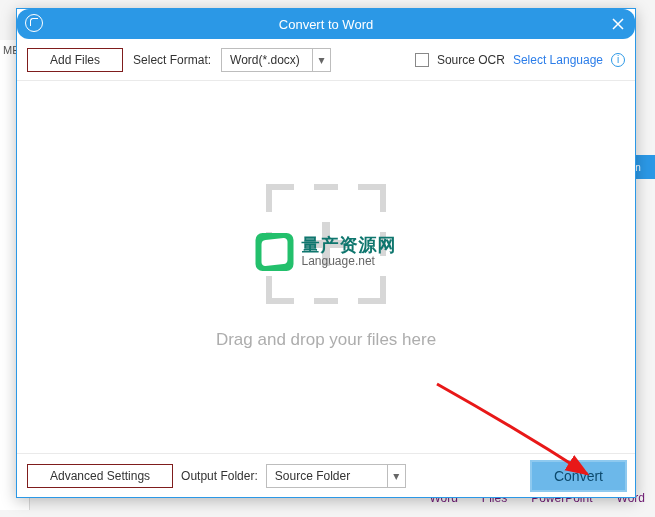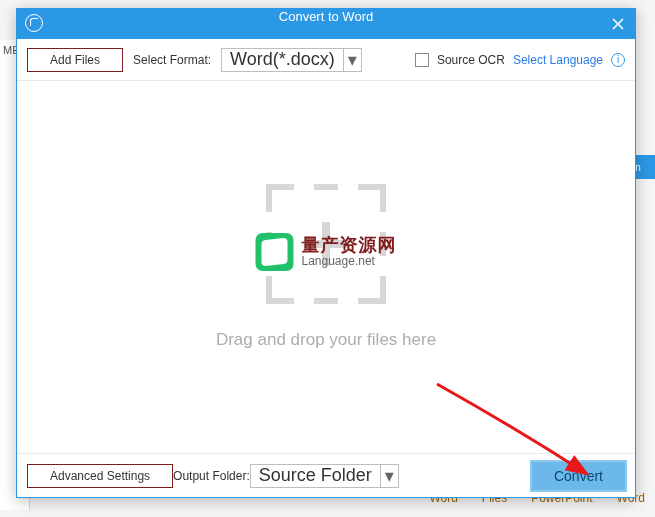--- a/index.html
+++ b/index.html
@@ -9,21 +9,21 @@
     position: absolute;
     bottom: 2px;
     left: 0;
     width: 655px;
     height: 24px;
     display: flex;
     justify-content: flex-end;
     padding-right: 10px;
     gap: 24px;
     font-size: 12px;
-    color: #a16207;
+    color: #701a75;
   }
   .bg-tabs span { cursor: pointer; }
 
   .bg-sidebar {
     position: absolute;
     left: 0;
     top: 40px;
     width: 30px;
     height: 470px;
     background: #fff;
@@ -60,23 +60,25 @@
     box-shadow: 0 3px 14px rgba(0,0,0,0.25);
     display: flex;
     flex-direction: column;
   }
 
   .titlebar {
     height: 30px;
     background: #2b98e6;
     color: #fff;
     display: flex;
+    align-items: center;
     justify-content: center;
     position: relative;
     font-size: 13px;
+    border-radius: 12px;
   }
   .titlebar .app-icon {
     position: absolute;
     left: 8px;
     top: 5px;
     width: 18px;
     height: 18px;
     border: 1.5px solid #fff;
     border-radius: 50%;
   }
@@ -124,21 +126,21 @@
     display: flex;
     align-items: center;
     justify-content: center;
   }
   .select-box {
     display: flex;
     align-items: stretch;
     height: 24px;
     border: 1px solid #bdbdbd;
     background: #fff;
-    font-size: 18px;
+    font-size: 12px;
   }
   .select-box .value { padding: 0 8px; display: flex; align-items: center; min-width: 90px; }
   .select-box .arrow {
     width: 18px;
     border-left: 1px solid #bdbdbd;
     display: flex;
     align-items: center;
     justify-content: center;
     cursor: pointer;
     color: #666;
@@ -216,36 +218,36 @@
   }
   .watermark .wm-icon::before {
     content:"";
     position:absolute;
     inset:6px;
     background:#fff;
     border-radius:4px;
     transform: skewY(-6deg);
   }
   .watermark .wm-text { display:flex; flex-direction:column; line-height:1.1; }
-  .watermark .wm-cn { font-size: 18px; color:#7f1d1d; font-weight:600; letter-spacing:1px;}
+  .watermark .wm-cn { font-size: 18px; color:#0f766e; font-weight:600; letter-spacing:1px;}
   .watermark .wm-en { font-size: 12px; color:#666; }
 
   .drop-hint {
     font-size: 17px;
     color: #adadad;
     margin-top: 4px;
   }
 
   .footer {
     height: 44px;
     border-top: 1px solid #eaeaea;
     display: flex;
     align-items: center;
     padding: 0 10px;
-    gap: 0;
+    gap: 8px;
     font-size: 12px;
     color: #333;
   }
   .footer .select-box .value { min-width: 120px; }
   .btn-primary {
     margin-left: auto;
     height: 28px;
     padding: 0 22px;
     background: #6cb8ea;
     color: #0c4a6e;

